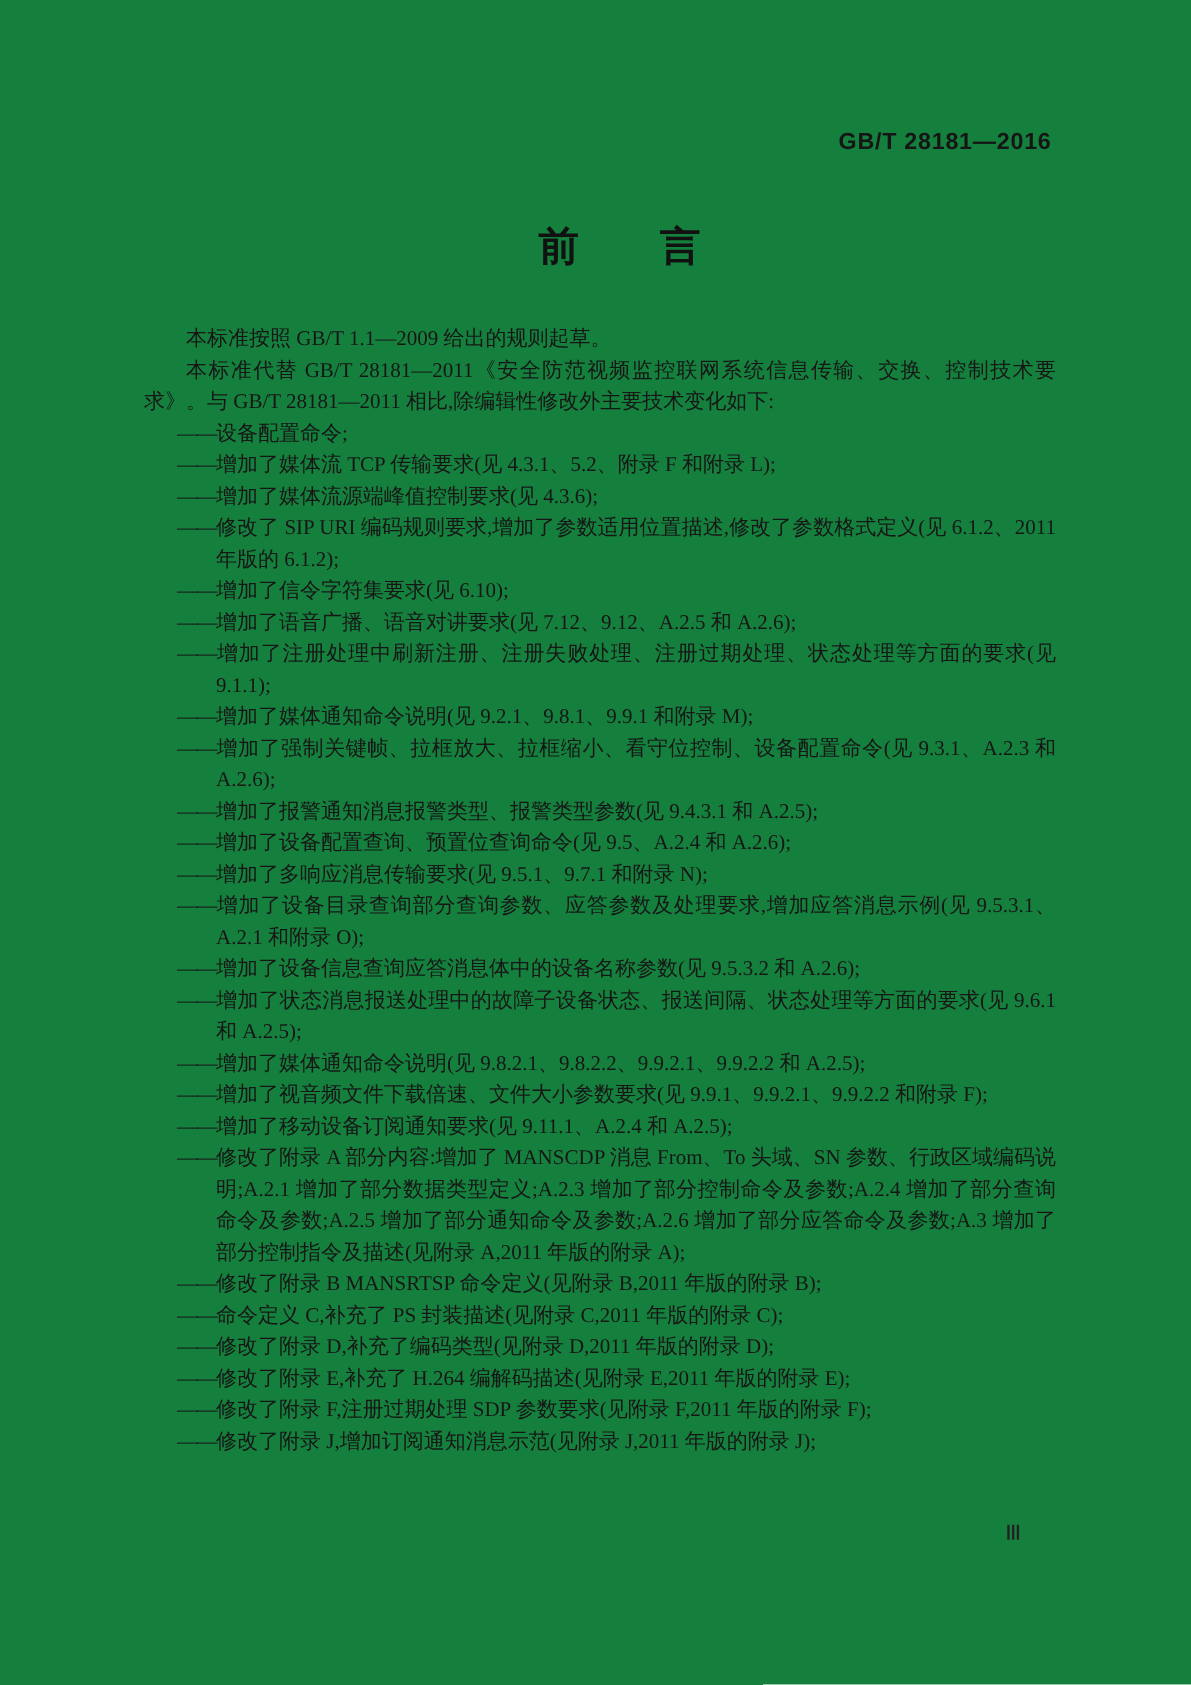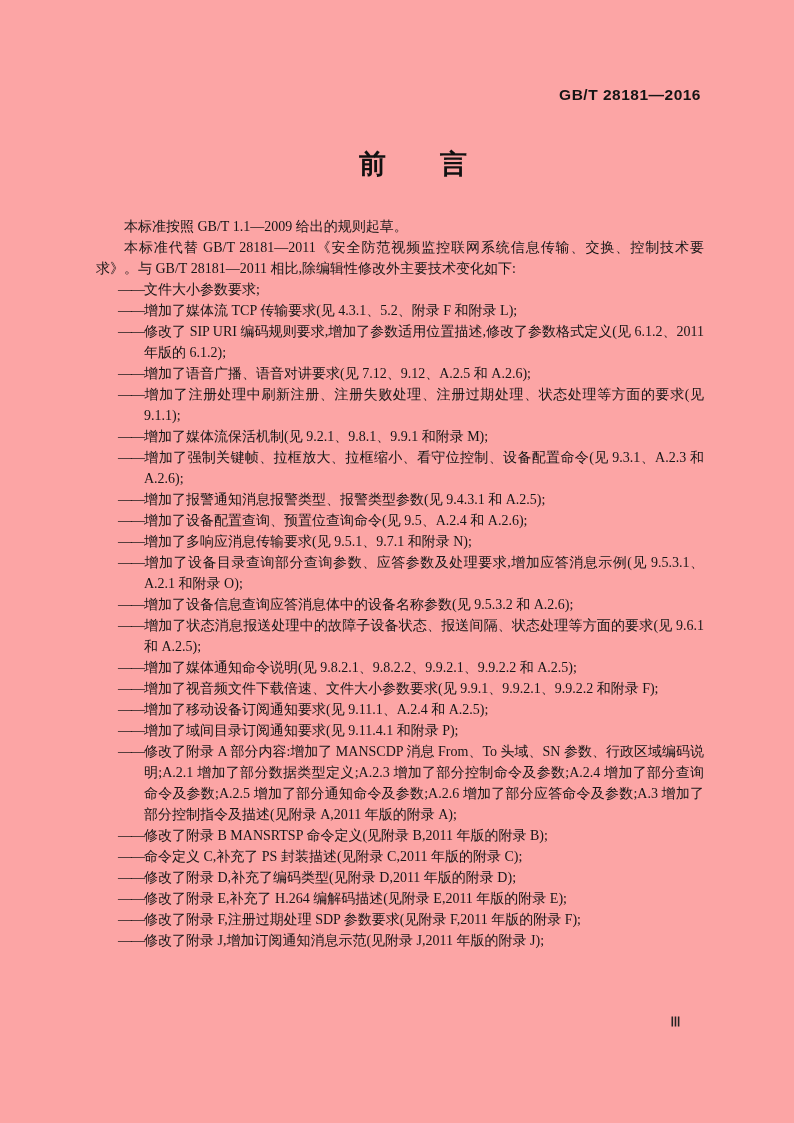--- a/index.html
+++ b/index.html
@@ -4,21 +4,21 @@
 <style>
   html, body {
     margin: 0;
     padding: 0;
     background: #ffffff;
   }
   .sheet {
     position: relative;
     width: 794px;
     height: 1123px;
-    background: #fca5a5;
+    background: #15803d;
     overflow: hidden;
     color: #1b1b1b;
     font-family: "Liberation Serif", serif;
   }
   .header-code {
     position: absolute;
     top: 86px;
     left: 0;
     right: 93px;
     text-align: right;
@@ -83,33 +83,35 @@
 
   <div class="header-code">GB/T 28181—2016</div>
 
   <div class="doc-title">前　　言</div>
 
   <div class="content">
     <p class="intro-para">本标准按照 GB/T 1.1—2009 给出的规则起草。</p>
     <p class="intro-para">本标准代替 GB/T 28181—2011《安全防范视频监控联网系统信息传输、交换、控制技术要求》。与 GB/T 28181—2011 相比,除编辑性修改外主要技术变化如下:</p>
 
     <div class="change-list">
-  <div class="change-item"><span class="dash">——</span><span>文件大小参数要求;</span></div>
+  <div class="change-item"><span class="dash">——</span><span>设备配置命令;</span></div>
 
   <div class="change-item"><span class="dash">——</span><span>增加了媒体流 TCP 传输要求(见 4.3.1、5.2、附录 F 和附录 L);</span></div>
 
+  <div class="change-item"><span class="dash">——</span><span>增加了媒体流源端峰值控制要求(见 4.3.6);</span></div>
 
   <div class="change-item"><span class="dash">——</span><span>修改了 SIP URI 编码规则要求,增加了参数适用位置描述,修改了参数格式定义(见 6.1.2、2011 年版的 6.1.2);</span></div>
 
+  <div class="change-item"><span class="dash">——</span><span>增加了信令字符集要求(见 6.10);</span></div>
 
   <div class="change-item"><span class="dash">——</span><span>增加了语音广播、语音对讲要求(见 7.12、9.12、A.2.5 和 A.2.6);</span></div>
 
   <div class="change-item"><span class="dash">——</span><span>增加了注册处理中刷新注册、注册失败处理、注册过期处理、状态处理等方面的要求(见 9.1.1);</span></div>
 
-  <div class="change-item"><span class="dash">——</span><span>增加了媒体流保活机制(见 9.2.1、9.8.1、9.9.1 和附录 M);</span></div>
+  <div class="change-item"><span class="dash">——</span><span>增加了媒体通知命令说明(见 9.2.1、9.8.1、9.9.1 和附录 M);</span></div>
 
   <div class="change-item"><span class="dash">——</span><span>增加了强制关键帧、拉框放大、拉框缩小、看守位控制、设备配置命令(见 9.3.1、A.2.3 和 A.2.6);</span></div>
 
   <div class="change-item"><span class="dash">——</span><span>增加了报警通知消息报警类型、报警类型参数(见 9.4.3.1 和 A.2.5);</span></div>
 
   <div class="change-item"><span class="dash">——</span><span>增加了设备配置查询、预置位查询命令(见 9.5、A.2.4 和 A.2.6);</span></div>
 
   <div class="change-item"><span class="dash">——</span><span>增加了多响应消息传输要求(见 9.5.1、9.7.1 和附录 N);</span></div>
 
   <div class="change-item"><span class="dash">——</span><span>增加了设备目录查询部分查询参数、应答参数及处理要求,增加应答消息示例(见 9.5.3.1、A.2.1 和附录 O);</span></div>
@@ -118,21 +120,20 @@
 
   <div class="change-item"><span class="dash">——</span><span>增加了状态消息报送处理中的故障子设备状态、报送间隔、状态处理等方面的要求(见 9.6.1 和 A.2.5);</span></div>
 
   <div class="change-item"><span class="dash">——</span><span>增加了媒体通知命令说明(见 9.8.2.1、9.8.2.2、9.9.2.1、9.9.2.2 和 A.2.5);</span></div>
 
   <div class="change-item"><span class="dash">——</span><span>增加了视音频文件下载倍速、文件大小参数要求(见 9.9.1、9.9.2.1、9.9.2.2 和附录 F);</span></div>
 
 
   <div class="change-item"><span class="dash">——</span><span>增加了移动设备订阅通知要求(见 9.11.1、A.2.4 和 A.2.5);</span></div>
 
-  <div class="change-item"><span class="dash">——</span><span>增加了域间目录订阅通知要求(见 9.11.4.1 和附录 P);</span></div>
 
   <div class="change-item"><span class="dash">——</span><span>修改了附录 A 部分内容:增加了 MANSCDP 消息 From、To 头域、SN 参数、行政区域编码说明;A.2.1 增加了部分数据类型定义;A.2.3 增加了部分控制命令及参数;A.2.4 增加了部分查询命令及参数;A.2.5 增加了部分通知命令及参数;A.2.6 增加了部分应答命令及参数;A.3 增加了部分控制指令及描述(见附录 A,2011 年版的附录 A);</span></div>
 
   <div class="change-item"><span class="dash">——</span><span>修改了附录 B MANSRTSP 命令定义(见附录 B,2011 年版的附录 B);</span></div>
 
   <div class="change-item"><span class="dash">——</span><span>命令定义 C,补充了 PS 封装描述(见附录 C,2011 年版的附录 C);</span></div>
 
   <div class="change-item"><span class="dash">——</span><span>修改了附录 D,补充了编码类型(见附录 D,2011 年版的附录 D);</span></div>
 
   <div class="change-item"><span class="dash">——</span><span>修改了附录 E,补充了 H.264 编解码描述(见附录 E,2011 年版的附录 E);</span></div>

